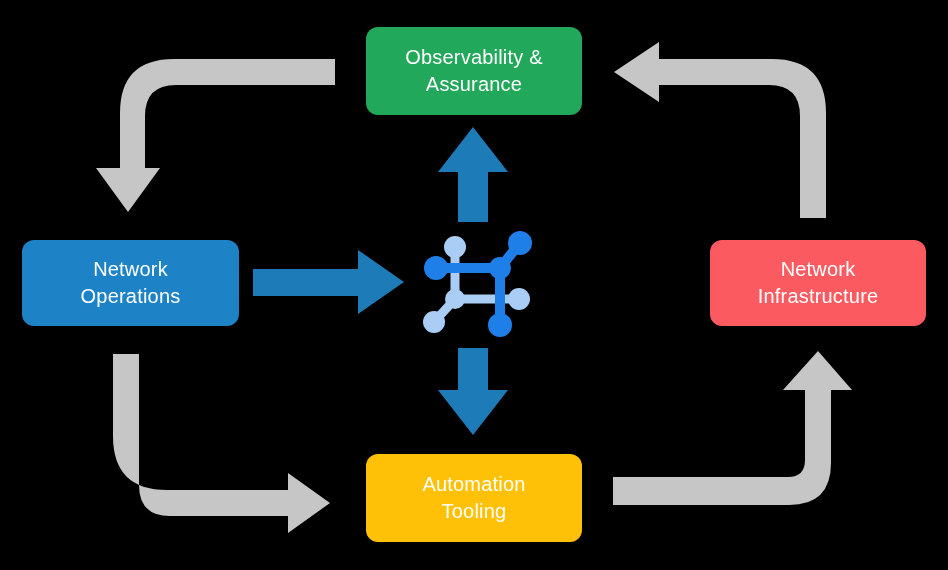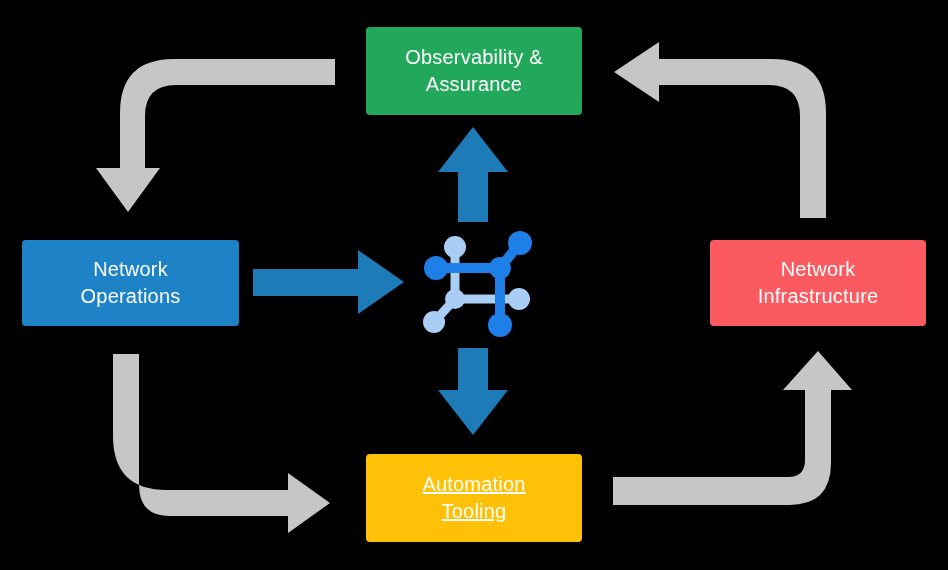--- a/index.html
+++ b/index.html
@@ -10,39 +10,39 @@
   #canvas {
     position: relative;
     width: 948px;
     height: 570px;
     background: #000000;
     overflow: hidden;
     font-family: "Liberation Sans", sans-serif;
   }
   .node-box {
     position: absolute;
-    border-radius: 4px;
+    border-radius: 12px;
     display: flex;
     align-items: center;
     justify-content: center;
     text-align: center;
     color: #ffffff;
     font-size: 20px;
     line-height: 1.35;
     font-weight: 400;
     letter-spacing: 0.2px;
     box-sizing: border-box;
     padding: 4px 4px;
   }
   .node-label { display: block; white-space: pre-line; }
 
   #box-observability { left: 366px; top: 27px;  width: 216px; height: 88px; background: #22a85a; }
   #box-netops        { left: 22px;  top: 240px; width: 217px; height: 86px; background: #1d83c6; }
   #box-netinfra      { left: 710px; top: 240px; width: 216px; height: 86px; background: #fb5b60; }
-  #box-automation    { left: 366px; top: 454px; width: 216px; height: 88px; background: #ffc107; text-decoration: underline; }
+  #box-automation    { left: 366px; top: 454px; width: 216px; height: 88px; background: #ffc107; }
 
   .svg-layer {
     position: absolute;
     left: 0; top: 0;
     width: 948px;
     height: 570px;
   }
 </style>
 </head>
 <body>

